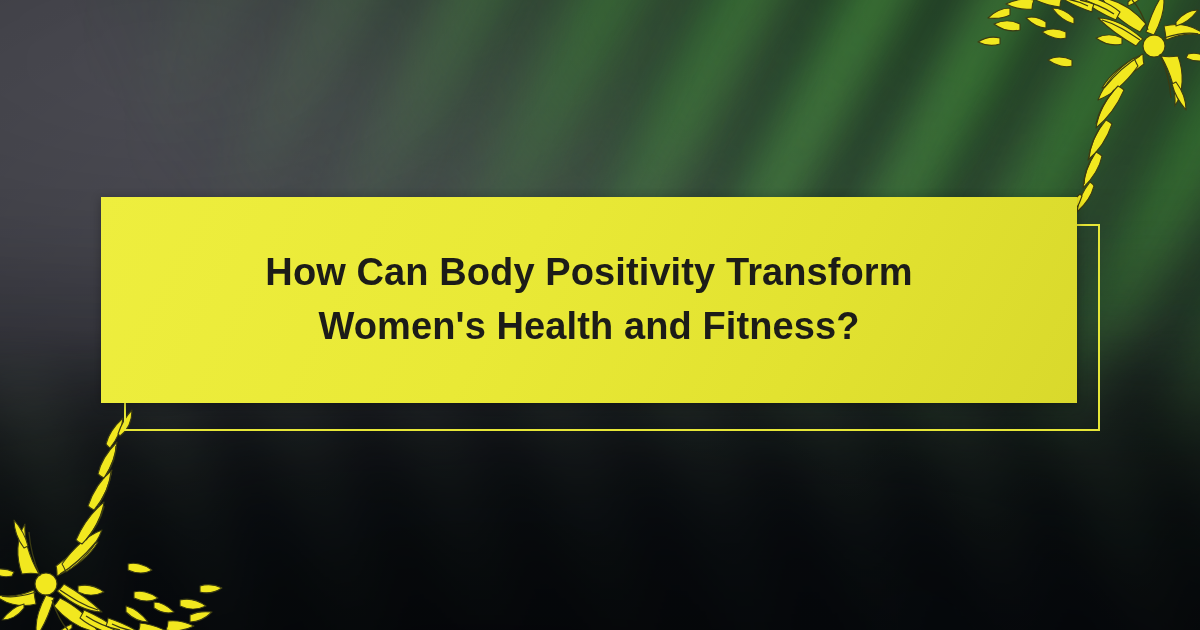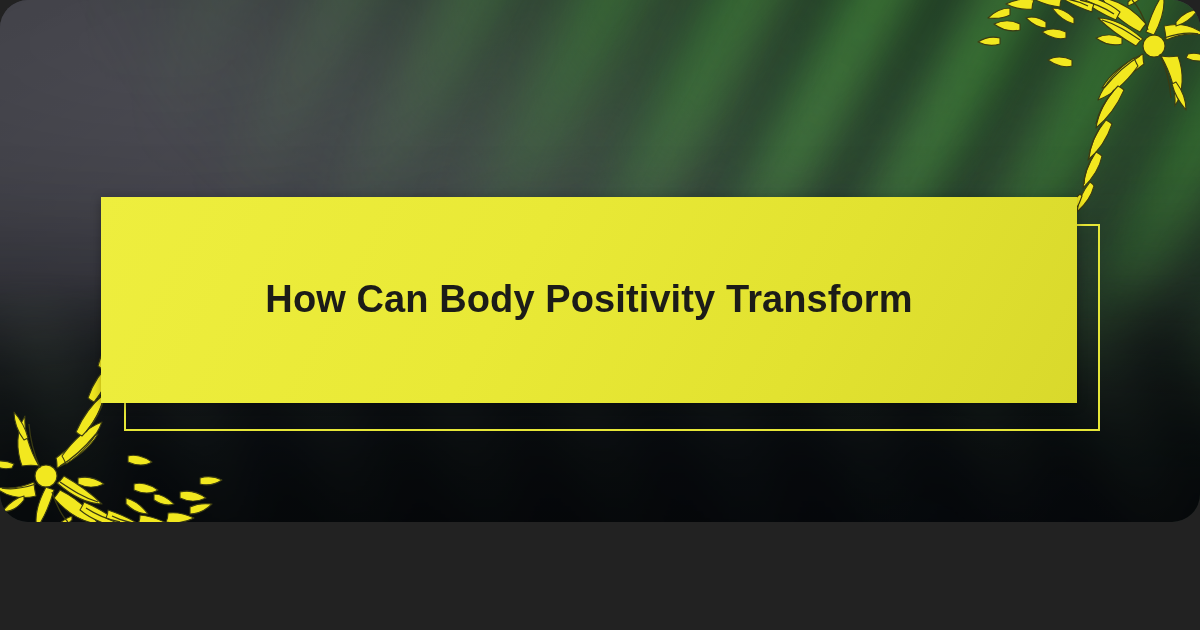--- a/index.html
+++ b/index.html
@@ -5,24 +5,23 @@
 <style>
   html, body {
     margin: 0;
     padding: 0;
     background: #222;
   }
 
   #card {
     position: relative;
     width: 1200px;
-    height: 522px;
+    height: 630px;
     overflow: hidden;
     font-family: "Liberation Sans", sans-serif;
-    border-radius: 28px;
   }
 
   
   .bg-root {
     position: absolute;
     inset: 0;
     background: #2e2e34;
     overflow: hidden;
   }
 
@@ -270,16 +269,17 @@
       </g>
     </svg>
   </div>
 
   <div class="frame-outline"></div>
 
   <div class="banner">
     <h1 class="banner-title">
       <span>How Can Body Positivity Transform</span>
       <br>
+      <span>Women's Health and Fitness?</span>
     </h1>
   </div>
 
 </div>
 
 </body></html>

